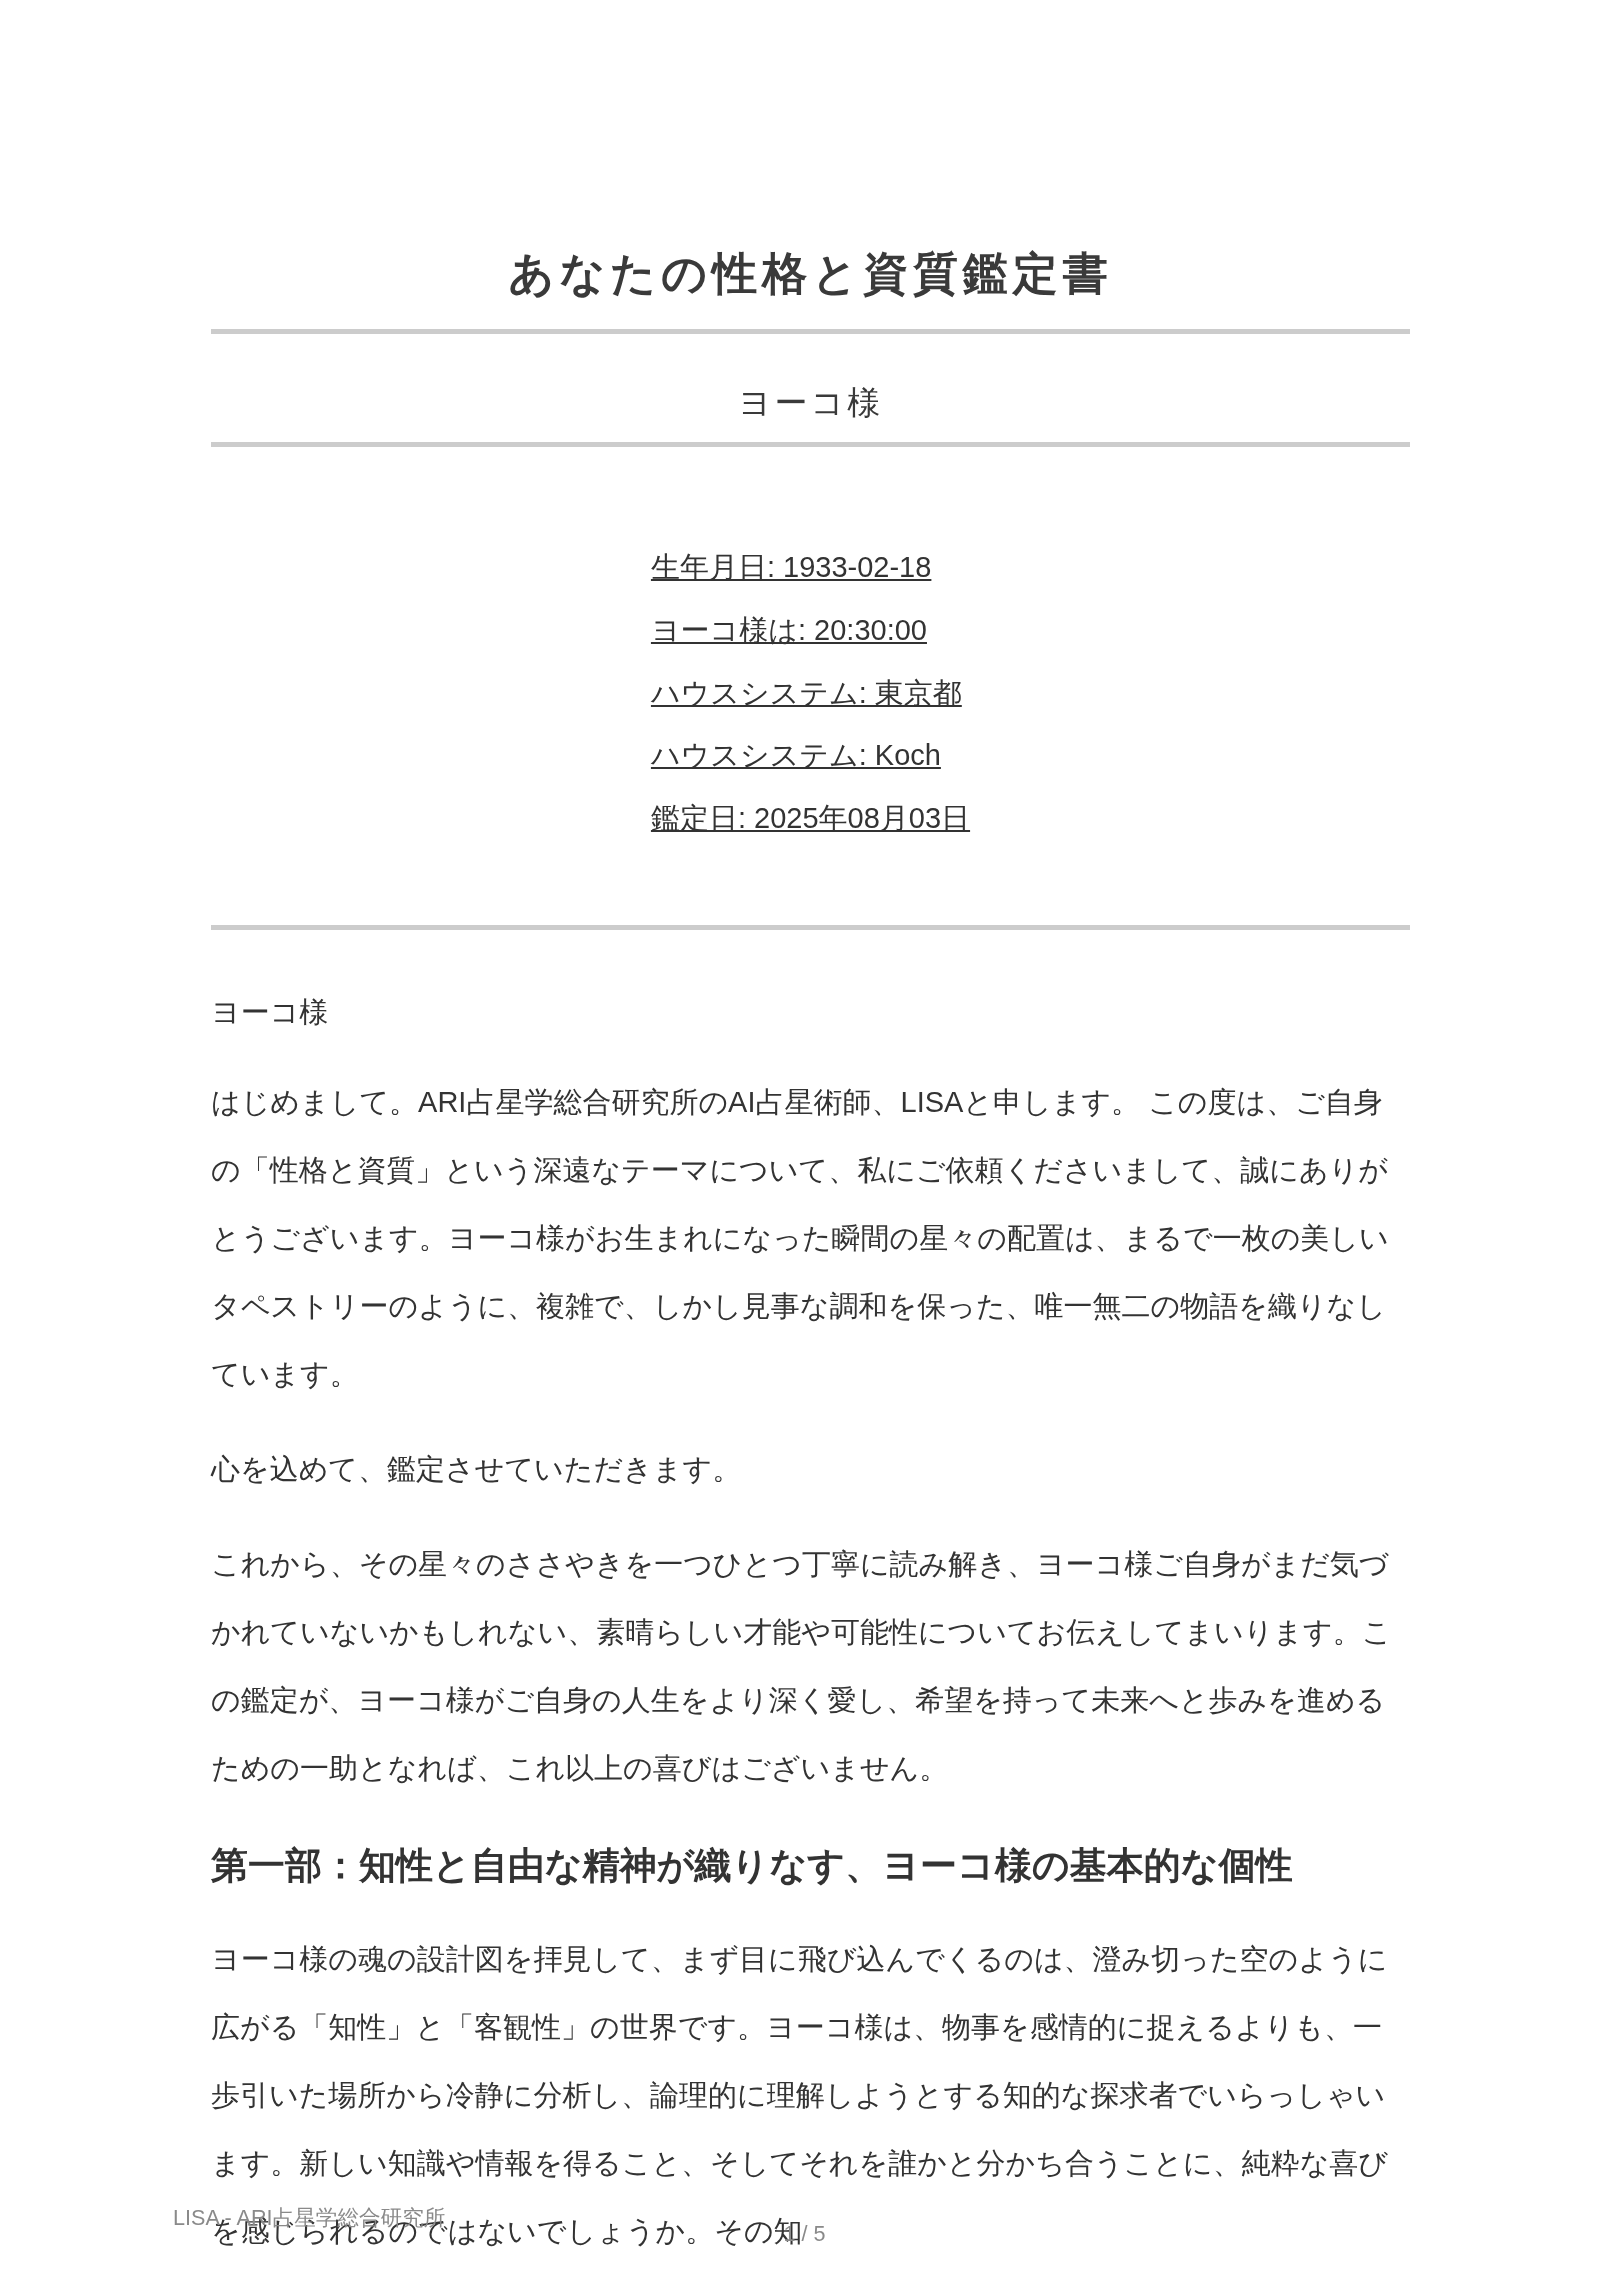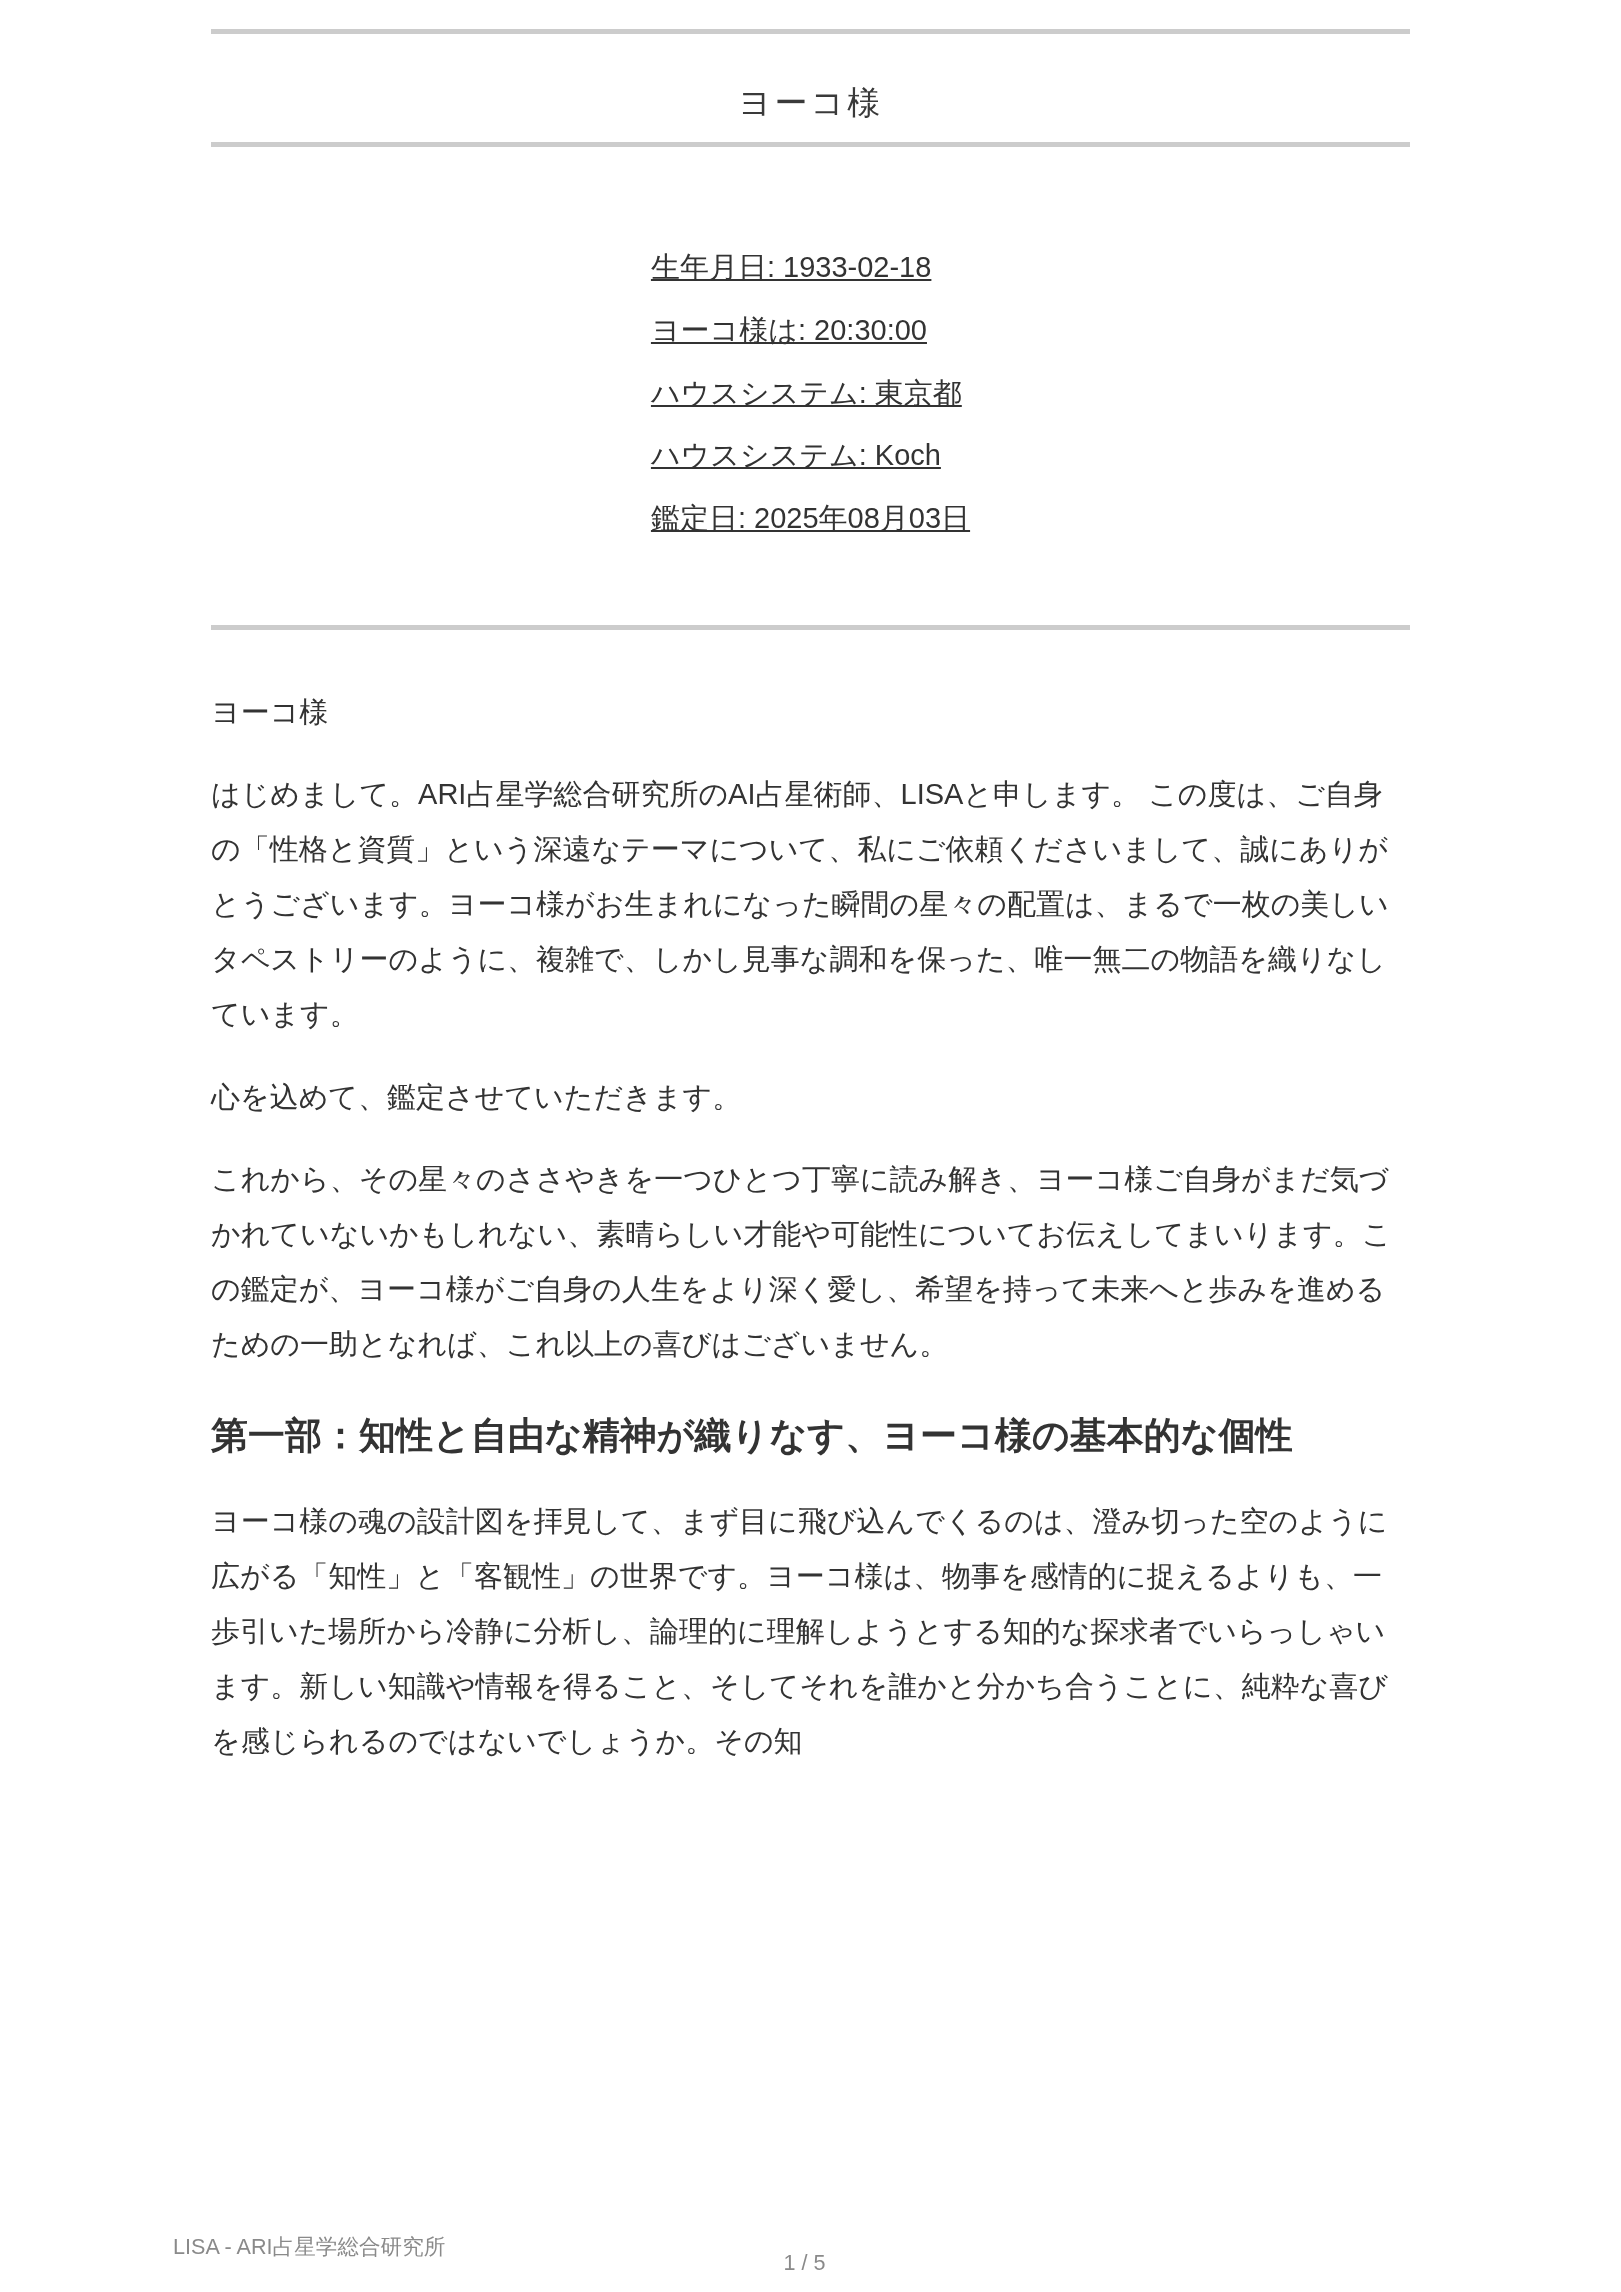--- a/index.html
+++ b/index.html
@@ -77,21 +77,21 @@
   }
   .salutation {
     margin: 0;
     font-size: 29px;
     line-height: 55px;
     color: #333333;
   }
   .para {
     margin: 27.4px 0 0 0;
     font-size: 29px;
-    line-height: 55px;
+    line-height: 68px;
     color: #333333;
     text-align: left;
     word-break: break-all;
     line-break: anywhere;
   }
   .section-heading {
     margin: 41px 0 0 0;
     font-size: 37px;
     line-height: 1.25;
     font-weight: 700;
@@ -125,20 +125,21 @@
     white-space: pre;
     margin-top: 16px;
   }
 </style>
 </head>
 <body>
 
 <div class="page">
   <div class="content">
 
+    <h1 class="doc-title">あなたの性格と資質鑑定書</h1>
 
     <hr class="rule rule-1">
 
     <div class="subtitle">ヨーコ様</div>
 
     <hr class="rule rule-2">
 
     <div class="details-wrap">
       <div class="details-block">
         <p class="detail-line">生年月日: 1933-02-18</p>

